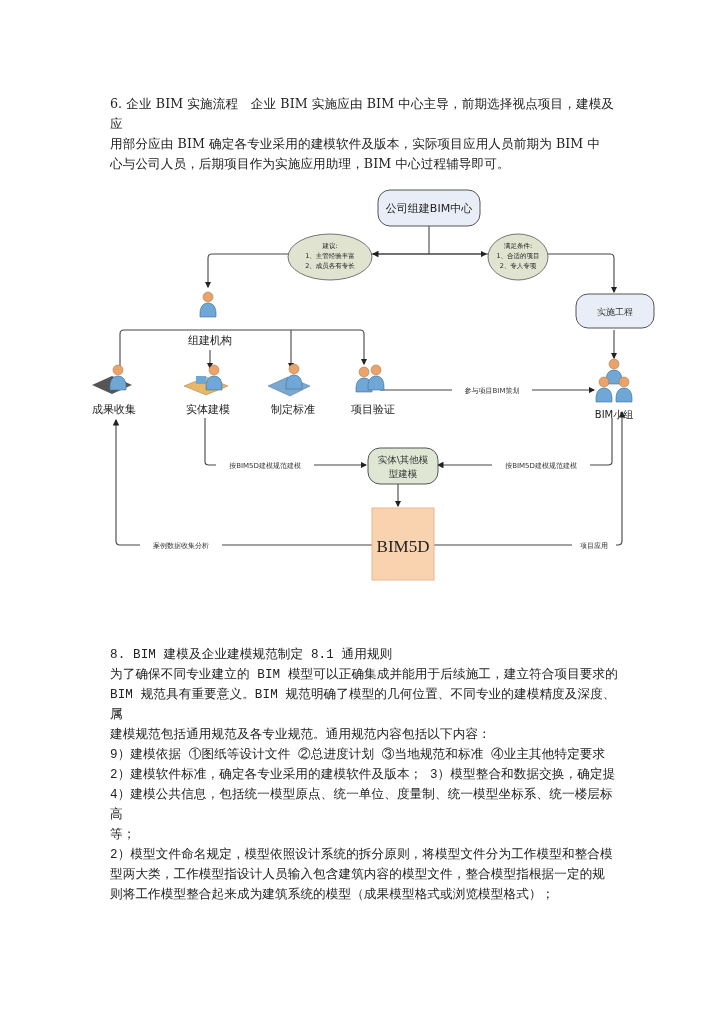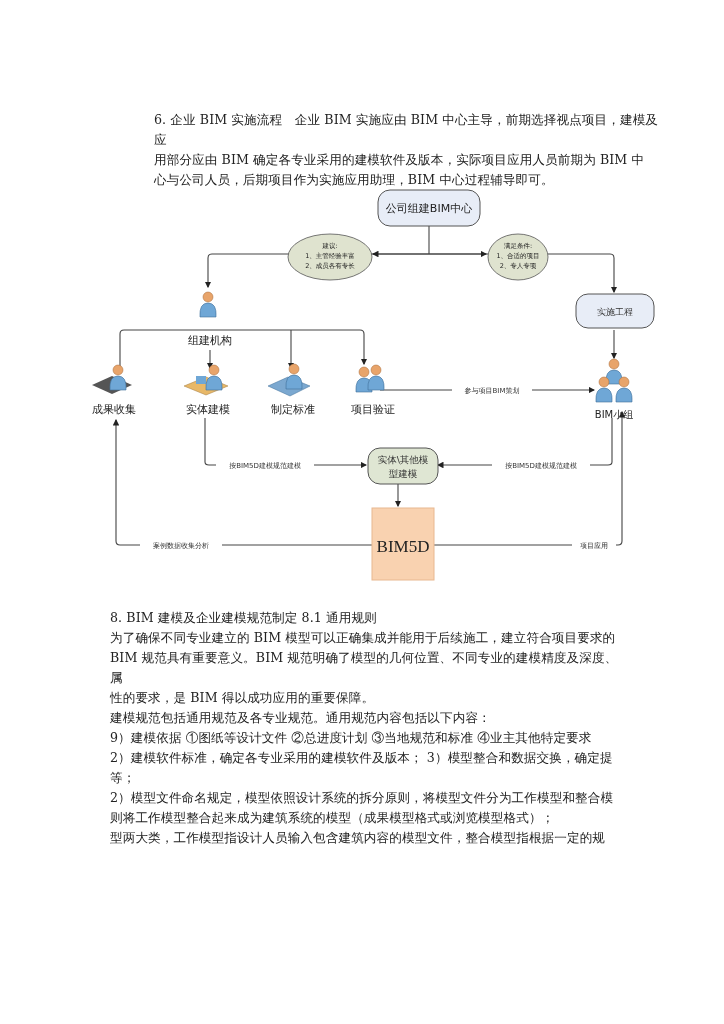--- a/index.html
+++ b/index.html
@@ -1,22 +1,22 @@
 <!DOCTYPE html>
 <html><head>
 <meta charset="utf-8">
 <style>
   html, body { margin: 0; padding: 0; background: #ffffff; }
   body { width: 724px; height: 1024px; position: relative; overflow: hidden;
          font-family: "DejaVu Serif", "Liberation Serif", serif; color: #222; }
   .para { position: absolute; left: 110px; width: 510px; font-size: 12.6px; line-height: 20px;
           letter-spacing: 0.1px; margin: 0; }
   .para p { margin: 0; }
-  #intro { top: 110px; margin-left: 44px; }
-  #section8 { top: 608px; }
+  #intro { top: 94px; }
+  #section8 { top: 645px; font-family: Liberation Mono, monospace; }
   svg text { font-family: "DejaVu Sans", "Liberation Sans", sans-serif; }
   .dlabel { font-size: 11px; fill: #222; }
   .slabel { font-size: 7px; fill: #333; }
   .elabel { font-size: 6.5px; fill: #222; }
   .flow { stroke: #444; stroke-width: 1.1; fill: none; }
 </style>
 </head>
 <body>
 
 <div class="para" id="intro">
@@ -124,21 +124,21 @@
   <rect x="140" y="539" width="82" height="12" fill="#fff"></rect>
   <text class="slabel" x="181" y="548" text-anchor="middle">案例数据收集分析</text>
   <rect x="572" y="539" width="44" height="12" fill="#fff"></rect>
   <text class="slabel" x="594" y="548" text-anchor="middle">项目应用</text>
 </svg>
 
 <div class="para" id="section8">
   <p>8. BIM 建模及企业建模规范制定  8.1 通用规则</p>
   <p>为了确保不同专业建立的 BIM 模型可以正确集成并能用于后续施工，建立符合项目要求的</p>
   <p>BIM 规范具有重要意义。BIM 规范明确了模型的几何位置、不同专业的建模精度及深度、属</p>
-  <p>性的要求，是 BIM 得以成功应用的重要保障。</p>
   <p>建模规范包括通用规范及各专业规范。通用规范内容包括以下内容：</p>
   <p>9）建模依据 ①图纸等设计文件 ②总进度计划 ③当地规范和标准 ④业主其他特定要求</p>
   <p>2）建模软件标准，确定各专业采用的建模软件及版本； 3）模型整合和数据交换，确定提</p>
+  <p>4）建模公共信息，包括统一模型原点、统一单位、度量制、统一模型坐标系、统一楼层标高</p>
   <p>等；</p>
   <p>2）模型文件命名规定，模型依照设计系统的拆分原则，将模型文件分为工作模型和整合模</p>
+  <p>型两大类，工作模型指设计人员输入包含建筑内容的模型文件，整合模型指根据一定的规</p>
   <p>则将工作模型整合起来成为建筑系统的模型（成果模型格式或浏览模型格式）；</p>
-  <p>型两大类，工作模型指设计人员输入包含建筑内容的模型文件，整合模型指根据一定的规</p>
 </div>
 
 </body></html>

